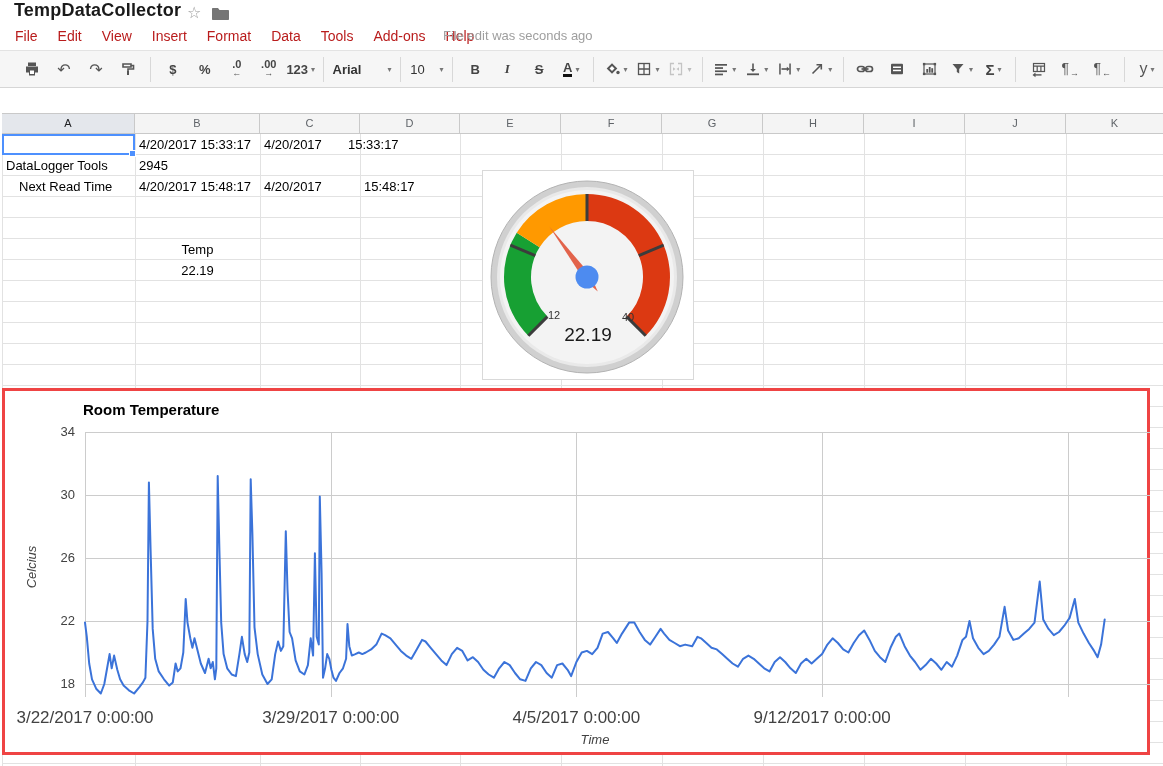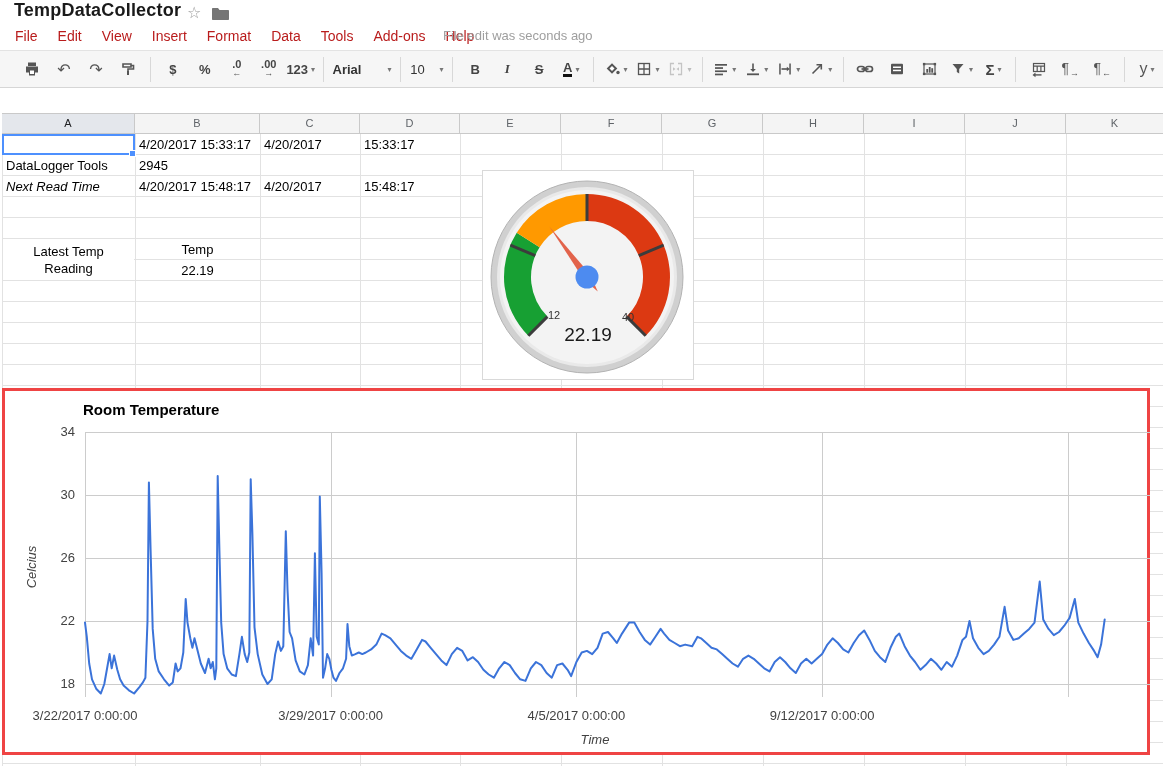--- a/index.html
+++ b/index.html
@@ -51,21 +51,21 @@
   .gaugebox{position:absolute;left:482px;top:170px;width:212px;height:210px;background:#fff;
             border:1px solid #d9d9d9;box-sizing:border-box;}
   .gauge-min{position:absolute;left:56px;top:138px;width:30px;text-align:center;font-size:11px;color:#333;}
   .gauge-max{position:absolute;left:130px;top:140px;width:30px;text-align:center;font-size:11px;color:#333;}
   .gauge-val{position:absolute;left:0;top:153px;width:100%;text-align:center;font-size:19px;color:#1a1a1a;}
   
   .chartbox{position:absolute;left:2px;top:388px;width:1148px;height:367px;background:#fff;
             border:3px solid #ef4444;box-sizing:border-box;}
   .chart-title{position:absolute;left:78px;top:10px;font-size:15px;font-weight:700;color:#000;}
   .ytick{position:absolute;width:42px;text-align:right;font-size:13px;color:#424242;}
-  .xtick{position:absolute;width:160px;text-align:center;font-size:13px;color:#424242;}
+  .xtick{position:absolute;width:160px;text-align:center;font-size:17px;color:#424242;}
   .xlabel{position:absolute;left:490px;top:341px;width:200px;text-align:center;
           font-size:13px;font-style:italic;color:#424242;}
   .ylabel{position:absolute;left:-26px;top:169px;width:104px;height:14px;text-align:center;
           font-size:13px;font-style:italic;color:#424242;transform:rotate(-90deg);}
   svg{display:block;}
 </style>
 </head>
 <body>
 
 <div class="page">
@@ -343,30 +343,27 @@
       <div class="vline" style="left: 561px;"></div>
       <div class="vline" style="left: 662px;"></div>
       <div class="vline" style="left: 763px;"></div>
       <div class="vline" style="left: 864px;"></div>
       <div class="vline" style="left: 965px;"></div>
       <div class="vline" style="left: 1066px;"></div>
     </div>
 
   <div class="cell right" style="left:135px;top:134px;width:125px;">4/20/2017 15:33:17</div>
   <div class="cell right" style="left:260px;top:134px;width:100px;">4/20/2017</div>
-  <div class="cell right" style="left:360px;top:134px;width:100px;">15:33:17</div>
+  <div class="cell right" style="left:344px;top:134px;width:100px;">15:33:17</div>
   <div class="cell left" style="left:2px;top:155px;width:133px;">DataLogger Tools</div>
   <div class="cell right" style="left:135px;top:155px;width:125px;">2945</div>
-  <div class="cell left" style="left:2px;top:176px;width:133px;font-style:italic;">Next Read Time</div>
+  <div class="cell left" style="left:15px;top:176px;width:133px;">Next Read Time</div>
   <div class="cell right" style="left:135px;top:176px;width:125px;">4/20/2017 15:48:17</div>
   <div class="cell right" style="left:260px;top:176px;width:100px;">4/20/2017</div>
   <div class="cell right" style="left:360px;top:176px;width:100px;">15:48:17</div>
-  <div class="cell merged" style="left:3px;top:240px;width:131px;">
-      <span style="width:100px;">Latest Temp Reading</span>
-    </div>
   <div class="cell center" style="left:135px;top:239px;width:125px;">Temp</div>
   <div class="cell center" style="left:135px;top:260px;width:125px;">22.19</div>
 
   <div class="selbox"></div>
   <div class="selhandle"></div>
 
   <div class="gaugebox">
     <svg id="gauge-svg" width="210" height="208" viewBox="0 0 210 208">
         <circle cx="104" cy="106" r="96" fill="#d0d0d0" stroke="#b3b3b3" stroke-width="1"></circle>
         <circle cx="104" cy="106" r="90" fill="#e9e9e9"></circle>

